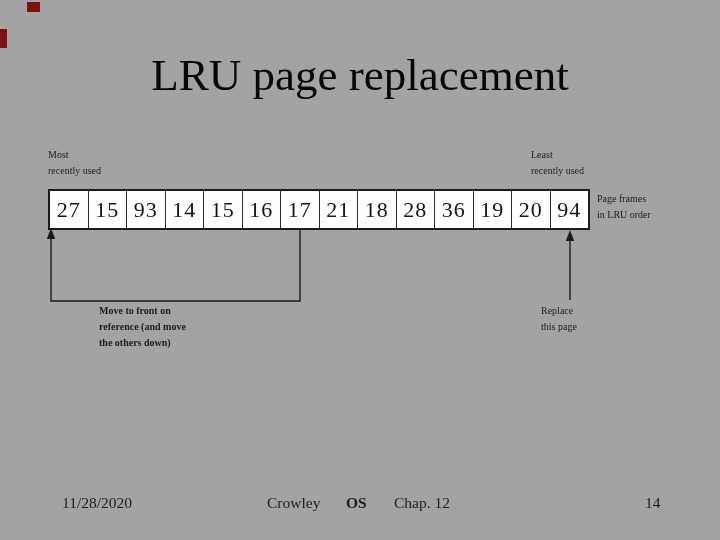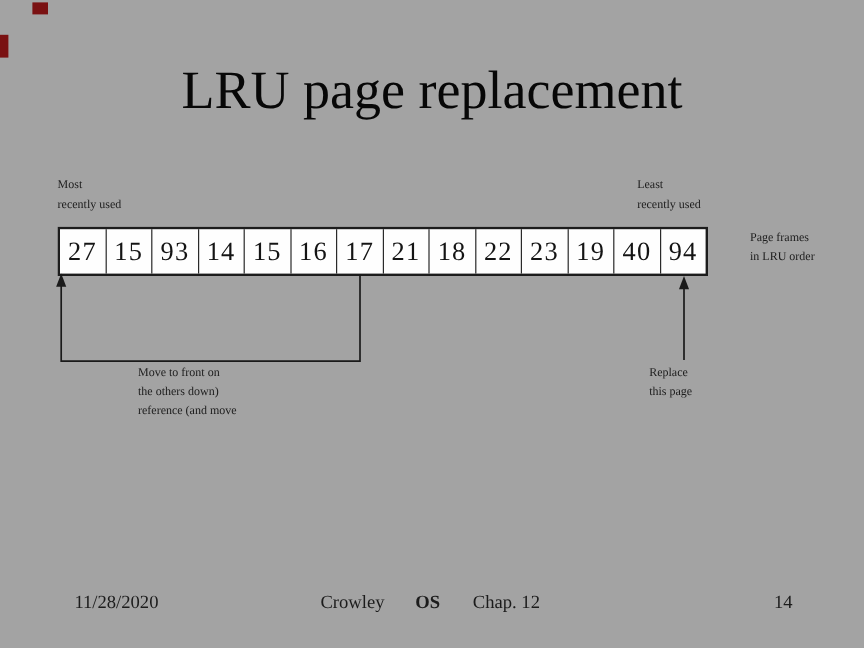--- a/index.html
+++ b/index.html
@@ -31,22 +31,22 @@
 
   .lbl {
     position: absolute;
     font-size: 10px;
     line-height: 16px;
     color: #1c1c1c;
     white-space: nowrap;
   }
   .lbl-most      { left: 48px;  top: 147px; }
   .lbl-least     { left: 510px; top: 147px; margin-left: 21px; }
-  .lbl-frames    { left: 597px; top: 191px; margin-left: 28px; }
-  .lbl-move      { left: 115px; top: 303px; }
+  .lbl-frames    { left: 597px; top: 191px; }
+  .lbl-move      { left: 99px; top: 303px; font-weight: bold; }
   .lbl-replace   { left: 541px; top: 303px; }
 
   .frame-row {
     position: absolute;
     left: 48px; top: 189px;
     width: 542px; height: 41px;
     box-sizing: border-box;
     border: 2px solid #1c1c1c;
     display: flex;
     background: #fefefe;
@@ -107,43 +107,43 @@
   <div class="frame-row">
     <div class="frame-cell">27</div>
     <div class="frame-cell">15</div>
     <div class="frame-cell">93</div>
     <div class="frame-cell">14</div>
     <div class="frame-cell">15</div>
     <div class="frame-cell">16</div>
     <div class="frame-cell">17</div>
     <div class="frame-cell">21</div>
     <div class="frame-cell">18</div>
-    <div class="frame-cell">22</div>
-    <div class="frame-cell">23</div>
+    <div class="frame-cell">28</div>
+    <div class="frame-cell">36</div>
     <div class="frame-cell">19</div>
-    <div class="frame-cell">40</div>
+    <div class="frame-cell">20</div>
     <div class="frame-cell">94</div>
   </div>
 
   <div class="lbl lbl-frames">
     <div>Page frames</div>
     <div>in LRU order</div>
   </div>
 
   <svg class="arrow-overlay" viewBox="0 0 720 540">
     <path d="M300 229 L300 301 L51 301 L51 238" fill="none" stroke="#1a1a1a" stroke-width="1.4"></path>
     <polygon points="51,228 46.8,239 55.2,239" fill="#1a1a1a"></polygon>
     <line x1="570" y1="300" x2="570" y2="239" stroke="#1a1a1a" stroke-width="1.4"></line>
     <polygon points="570,230 565.8,241 574.2,241" fill="#1a1a1a"></polygon>
   </svg>
 
   <div class="lbl lbl-move">
     <div>Move to front on</div>
+    <div>reference (and move</div>
     <div>the others down)</div>
-    <div>reference (and move</div>
   </div>
 
   <div class="lbl lbl-replace">
     <div>Replace</div>
     <div>this page</div>
   </div>
 
   <span class="footer-item f-date">11/28/2020</span>
   <span class="footer-item f-author">Crowley</span>
   <span class="footer-item f-course">OS</span>

